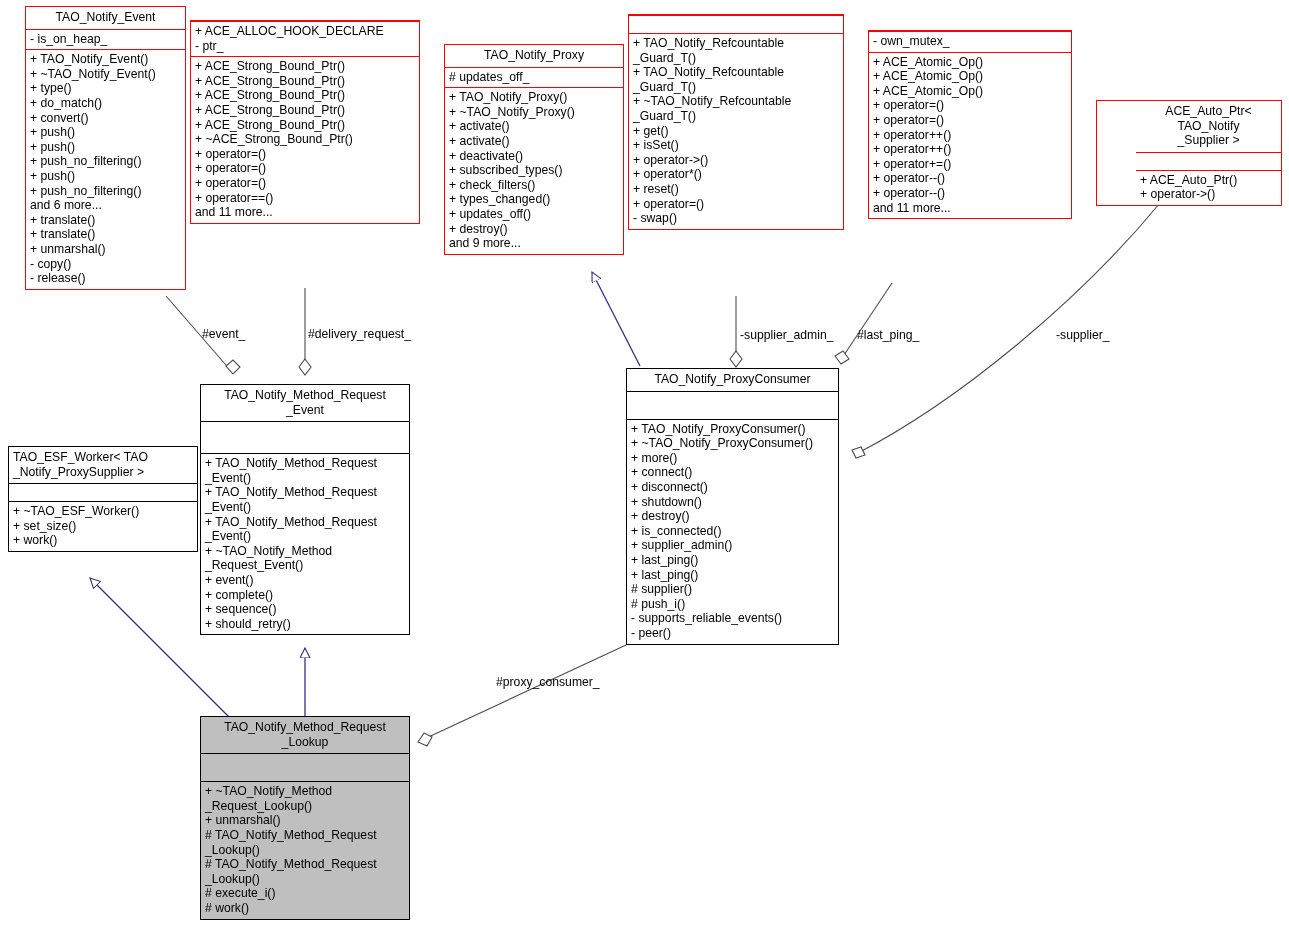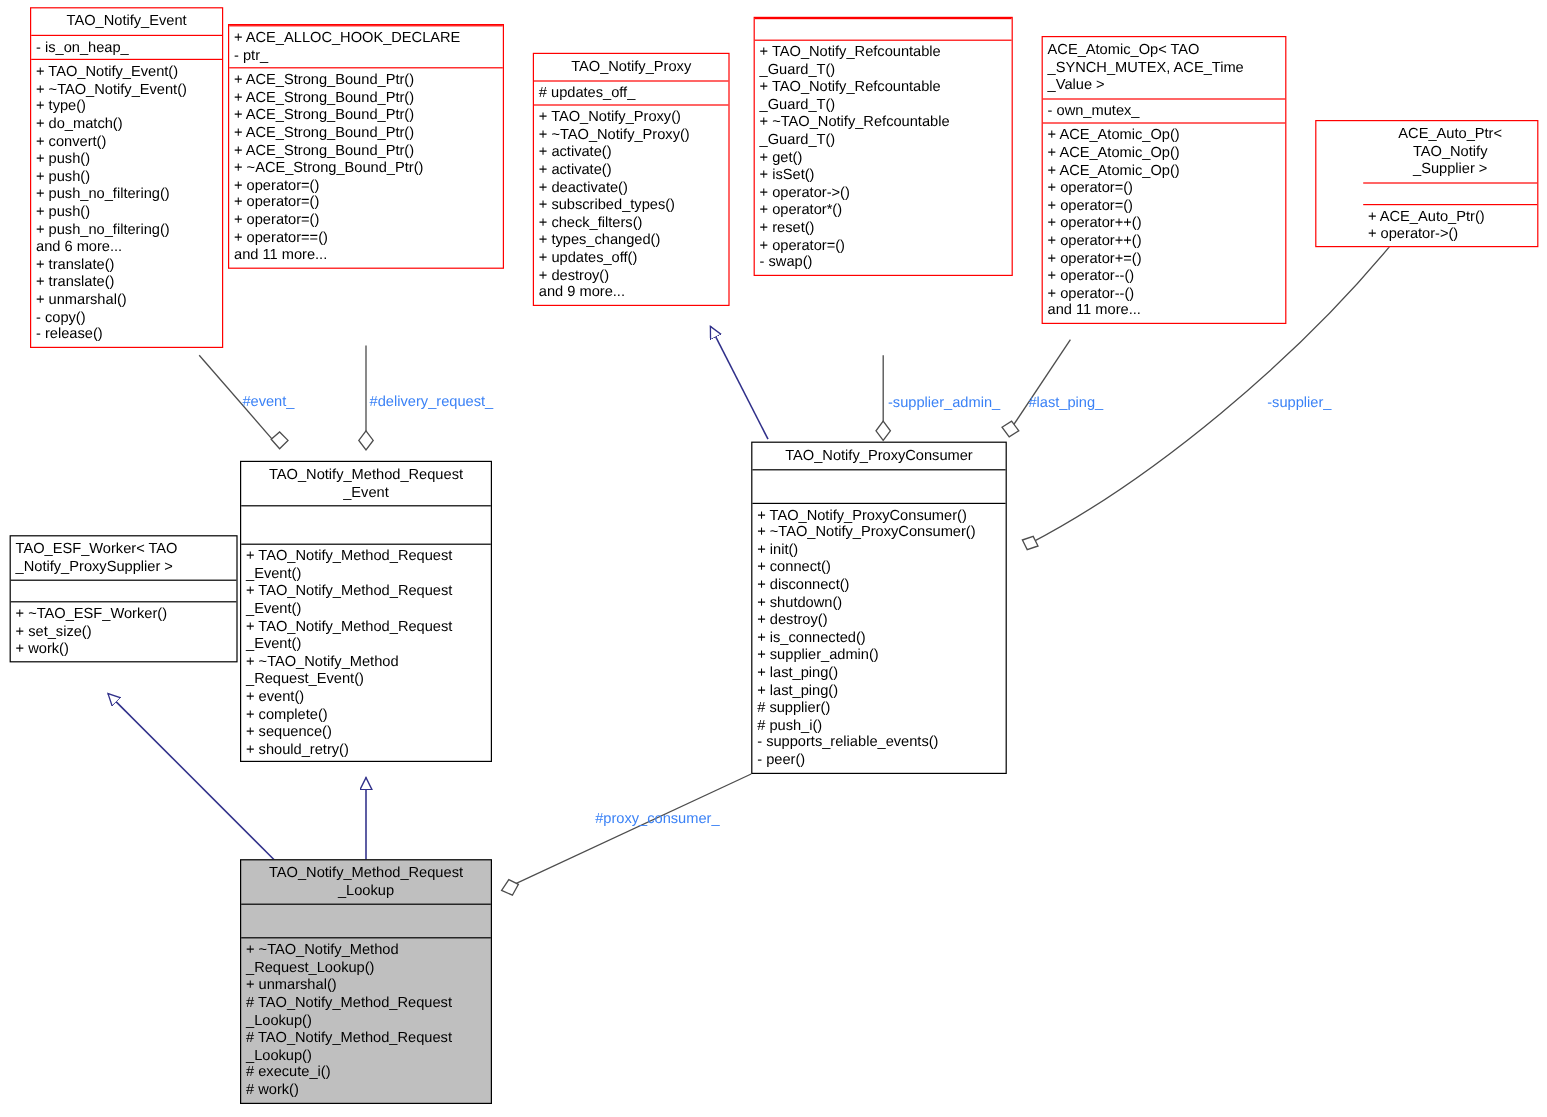--- a/index.html
+++ b/index.html
@@ -14,21 +14,21 @@
 
   .sec{box-sizing:border-box;padding:2px 4px 3px 4px;}
   .sec.title{text-align:center;padding:3px 4px 4px 4px;}
   .sec.divider-red{border-top:1px solid #ff0000;}
   .sec.divider-blk{border-top:1px solid #000;}
 
   .uml-class .row{font-size:12.2px;line-height:14.6px;color:#000;white-space:pre-wrap;text-align:left;}
   .uml-class .row.ctr{text-align:center;}
   .sec.attrs{min-height:8px;}
 
-  .edge-label{position:absolute;font-size:12.2px;line-height:14px;color:#3b82f6;white-space:nowrap;}
+  .edge-label{position:absolute;font-size:12.2px;line-height:14px;color:#000000;white-space:nowrap;}
 </style>
 </head>
 <body>
 
 <div id="canvas">
 
   <svg class="edges" viewBox="0 0 1289 931">
     <defs>
       <marker id="hollowtri" markerWidth="12" markerHeight="12" refX="10" refY="5" orient="auto" markerUnits="userSpaceOnUse">
         <path d="M0,0 L10,5 L0,10 z" fill="#ffffff" stroke="#30308a" stroke-width="1.1"></path>
@@ -125,21 +125,21 @@
         <div class="row">+ ACE_Strong_Bound_Ptr()</div>
         <div class="row">+ ~ACE_Strong_Bound_Ptr()</div>
         <div class="row">+ operator=()</div>
         <div class="row">+ operator=()</div>
         <div class="row">+ operator=()</div>
         <div class="row">+ operator==()</div>
         <div class="row">and 11 more...</div>
       </div>
   </div>
 
-  <div class="uml-class red" style="left:444px;top:44px;width:164px;">
+  <div class="uml-class red" style="left:444px;top:44px;width:180px;">
     <div class="sec title">
       <div class="row ctr">TAO_Notify_Proxy</div>
     </div>
     <div class="sec attrs divider-red">
         <div class="row"># updates_off_</div>
       </div>
     <div class="sec ops divider-red">
         <div class="row">+ TAO_Notify_Proxy()</div>
         <div class="row">+ ~TAO_Notify_Proxy()</div>
         <div class="row">+ activate()</div>
@@ -167,25 +167,20 @@
         <div class="row">+ isSet()</div>
         <div class="row">+ operator-&gt;()</div>
         <div class="row">+ operator*()</div>
         <div class="row">+ reset()</div>
         <div class="row">+ operator=()</div>
         <div class="row">- swap()</div>
       </div>
   </div>
 
   <div class="uml-class red" style="left:868px;top:30px;width:204px;">
-    <div class="sec title">
-      <div class="row">ACE_Atomic_Op&lt; TAO
-_SYNCH_MUTEX, ACE_Time
-_Value &gt;</div>
-    </div>
     <div class="sec attrs divider-red">
         <div class="row">- own_mutex_</div>
       </div>
     <div class="sec ops divider-red">
         <div class="row">+ ACE_Atomic_Op()</div>
         <div class="row">+ ACE_Atomic_Op()</div>
         <div class="row">+ ACE_Atomic_Op()</div>
         <div class="row">+ operator=()</div>
         <div class="row">+ operator=()</div>
         <div class="row">+ operator++()</div>
@@ -245,21 +240,21 @@
   </div>
 
   <div class="uml-class" style="left:626px;top:368px;width:213px;">
     <div class="sec title">
       <div class="row ctr">TAO_Notify_ProxyConsumer</div>
     </div>
     <div class="sec attrs divider-blk" style="height:28px;"></div>
     <div class="sec ops divider-blk">
         <div class="row">+ TAO_Notify_ProxyConsumer()</div>
         <div class="row">+ ~TAO_Notify_ProxyConsumer()</div>
-        <div class="row">+ init()</div>
+        <div class="row">+ more()</div>
         <div class="row">+ connect()</div>
         <div class="row">+ disconnect()</div>
         <div class="row">+ shutdown()</div>
         <div class="row">+ destroy()</div>
         <div class="row">+ is_connected()</div>
         <div class="row">+ supplier_admin()</div>
         <div class="row">+ last_ping()</div>
         <div class="row">+ last_ping()</div>
         <div class="row"># supplier()</div>
         <div class="row"># push_i()</div>

